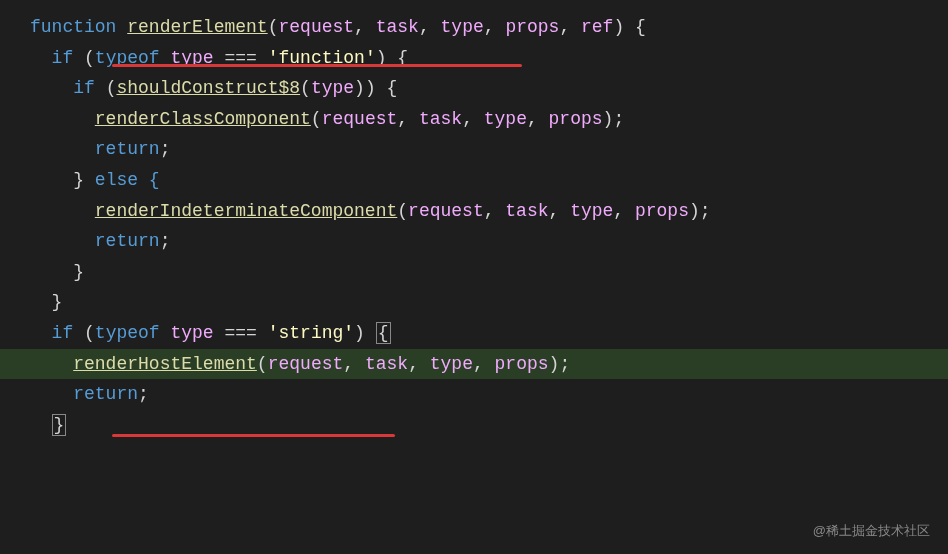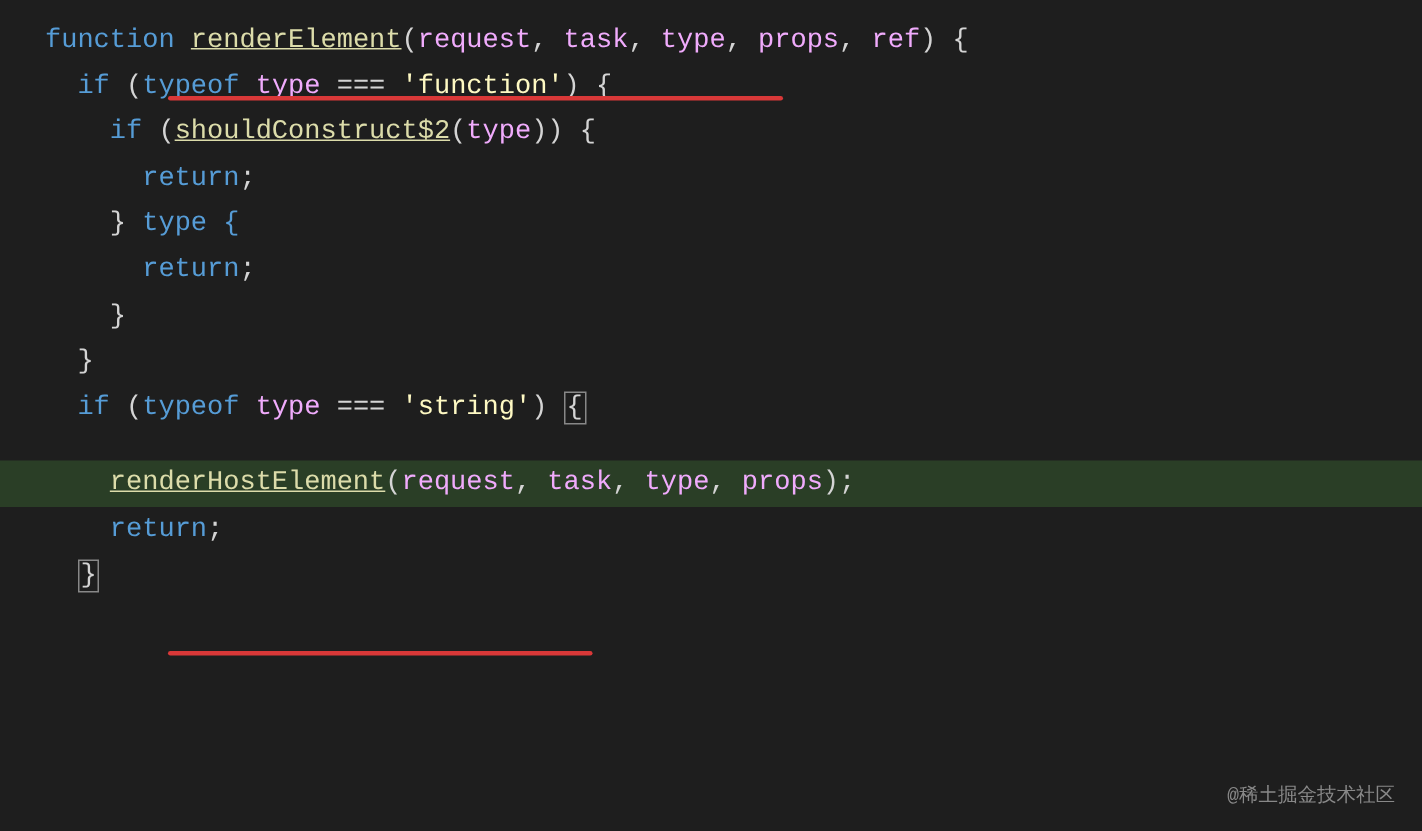--- a/index.html
+++ b/index.html
@@ -19,21 +19,20 @@
       overflow: hidden;
       position: relative;
     }
     .line {
       white-space: pre;
       padding-left: 30px;
       position: relative;
     }
     .highlighted {
       background: rgba(60, 110, 50, 0.4);
-      margin-top: 20px;
     }
     .kw { color: #569cd6; }
     .fn { color: #dcdcaa; text-decoration: underline; }
     .var { color: #f0abfc; }
     .str { color: #fef9c3; }
     .op { color: #d4d4d4; }
     .paren { color: #d4d4d4; }
     .brace { color: #d4d4d4; }
     .cursor-box {
       border: 1px solid #888;
@@ -46,38 +45,40 @@
       border-radius: 2px;
     }
     .u1 { top: 64px; left: 112px; width: 410px; }
     .u2 { top: 434px; left: 112px; width: 283px; }
     .watermark {
       position: absolute;
       bottom: 12px;
       right: 18px;
       color: #888;
       font-size: 13px;
-      font-family: Liberation Mono, monospace;
+      font-family: Liberation Sans, sans-serif;
     }
   </style>
 </head>
 <body>
 
 <div>
   <div class="line"><span class="kw">function</span><span> </span><span class="fn">renderElement</span><span class="paren">(</span><span class="var">request</span><span>, </span><span class="var">task</span><span>, </span><span class="var">type</span><span>, </span><span class="var">props</span><span>, </span><span class="var">ref</span><span class="brace">) {</span></div>
 
   <div class="line"><span>  </span><span class="kw">if</span><span> (</span><span class="kw">typeof</span><span> </span><span class="var">type</span><span class="op"> === </span><span class="str">'function'</span><span class="brace">) {</span></div>
 
-  <div class="line"><span>    </span><span class="kw">if</span><span> (</span><span class="fn">shouldConstruct$2</span><span>(</span><span class="var">type</span><span>)) {</span></div>
+  <div class="line"><span>    </span><span class="kw">if</span><span> (</span><span class="fn">shouldConstruct$8</span><span>(</span><span class="var">type</span><span>)) {</span></div>
 
+  <div class="line"><span>      </span><span class="fn">renderClassComponent</span><span>(</span><span class="var">request</span><span>, </span><span class="var">task</span><span>, </span><span class="var">type</span><span>, </span><span class="var">props</span><span>);</span></div>
 
   <div class="line"><span>      </span><span class="kw">return</span><span>;</span></div>
 
-  <div class="line"><span>    </span><span class="brace">}</span><span class="kw"> type {</span></div>
+  <div class="line"><span>    </span><span class="brace">}</span><span class="kw"> else {</span></div>
 
+  <div class="line"><span>      </span><span class="fn">renderIndeterminateComponent</span><span>(</span><span class="var">request</span><span>, </span><span class="var">task</span><span>, </span><span class="var">type</span><span>, </span><span class="var">props</span><span>);</span></div>
 
   <div class="line"><span>      </span><span class="kw">return</span><span>;</span></div>
 
   <div class="line"><span>    </span><span class="brace">}</span></div>
 
   <div class="line"><span>  </span><span class="brace">}</span></div>
 
   <div class="line"><span></span></div>
 
   <div class="line"><span>  </span><span class="kw">if</span><span> (</span><span class="kw">typeof</span><span> </span><span class="var">type</span><span class="op"> === </span><span class="str">'string'</span><span>) </span><span class="cursor-box">{</span></div>

